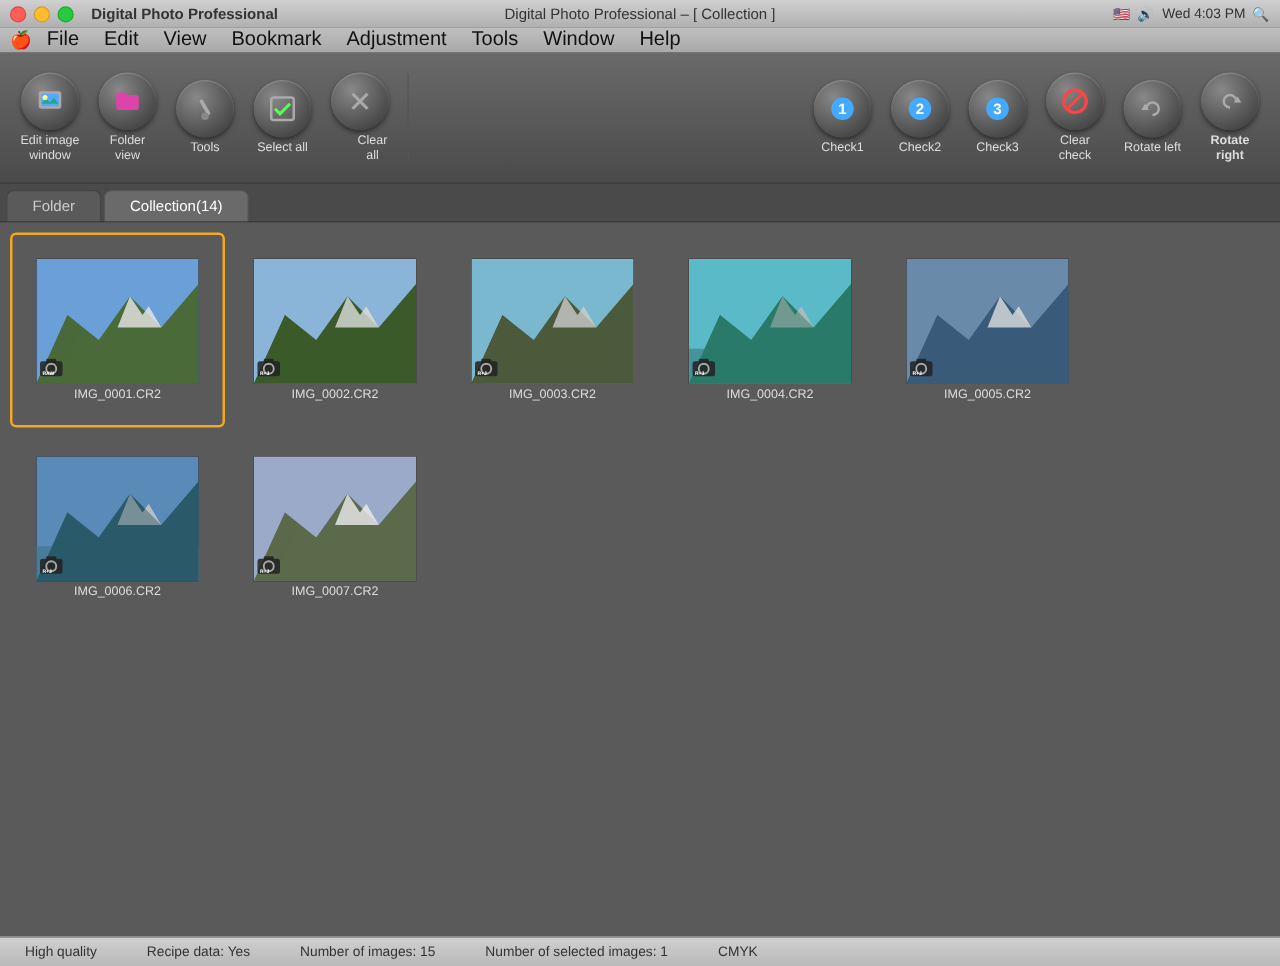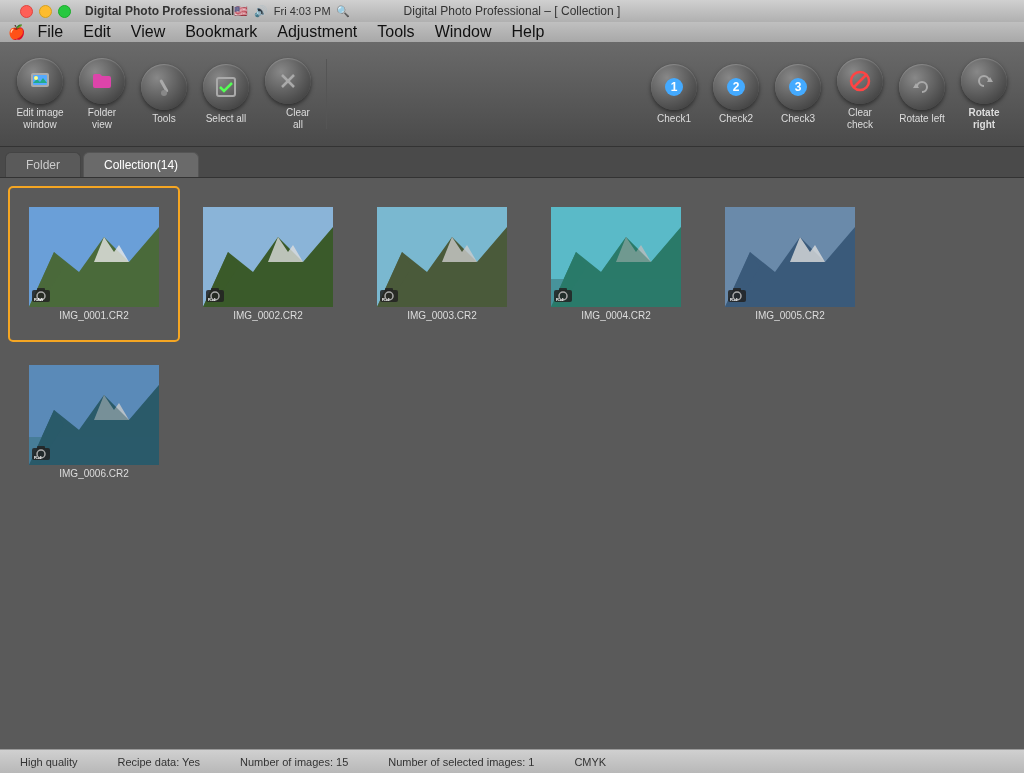--- a/index.html
+++ b/index.html
@@ -12,21 +12,22 @@
       color: #fff;
       overflow: hidden;
     }
 
     
     #titlebar {
       height: 22px;
       background: linear-gradient(to bottom, #d0d0d0, #b0b0b0);
       display: flex;
       align-items: center;
-      padding: 0 20px;
+      justify-content: space-between;
+      padding: 0 8px;
       position: relative;
     }
     #titlebar-left {
       display: flex;
       align-items: center;
       gap: 6px;
     }
     .traffic-light {
       width: 13px;
       height: 13px;
@@ -219,21 +220,21 @@
   <div id="titlebar-left">
     <span class="traffic-light tl-red"></span>
     <span class="traffic-light tl-yellow"></span>
     <span class="traffic-light tl-green"></span>
     <span id="titlebar-appname">Digital Photo Professional</span>
   </div>
   <div id="titlebar-center">Digital Photo Professional – [ Collection ]</div>
   <div id="titlebar-right">
     <span>🇺🇸</span>
     <span>🔊</span>
-    <span>Fri 4:03 PM</span>
+    <span>Wed 4:03 PM</span>
     <span>🔍</span>
   </div>
 </div>
 
 <div id="menubar">
   <span class="apple-logo">🍎</span>
 <span class="menu-item">File</span>
     <span class="menu-item">Edit</span>
     <span class="menu-item">View</span>
     <span class="menu-item">Bookmark</span>
@@ -469,20 +470,39 @@
   </svg>
         <div style="position: absolute; bottom: 2px; left: 2px;"><svg width="20" height="16" viewBox="0 0 20 16">
     <rect x="1" y="3" width="18" height="12" rx="2" fill="#222" opacity="0.85"></rect>
     <circle cx="10" cy="9" r="4" fill="none" stroke="#aaa" stroke-width="1.5"></circle>
     <rect x="6" y="1" width="8" height="3" rx="1" fill="#222" opacity="0.85"></rect>
     <text x="3" y="14" font-size="4" fill="white" font-weight="bold">R+J</text>
   </svg></div>
       </div>
       <div class="thumb-name">IMG_0006.CR2</div>
     </div>
+    <div class="thumb-item">
+      <div class="thumb-wrapper">
+        <svg width="130" height="100" xmlns="http://www.w3.org/2000/svg">
+    <rect width="130" height="100" fill="#9aaac8"></rect>
+
+    <polygon points="0,100 25,45 50,65 75,30 100,55 130,20 130,100" fill="#5a6a4a"></polygon>
+    <polygon points="75,30 85,45 90,38 100,55 65,55" fill="#eee" opacity="0.8"></polygon>
+    <polygon points="0,100 25,45 35,60 10,100" fill="#5a6a4a" opacity="0.7"></polygon>
+
+  </svg>
+        <div style="position: absolute; bottom: 2px; left: 2px;"><svg width="20" height="16" viewBox="0 0 20 16">
+    <rect x="1" y="3" width="18" height="12" rx="2" fill="#222" opacity="0.85"></rect>
+    <circle cx="10" cy="9" r="4" fill="none" stroke="#aaa" stroke-width="1.5"></circle>
+    <rect x="6" y="1" width="8" height="3" rx="1" fill="#222" opacity="0.85"></rect>
+    <text x="3" y="14" font-size="4" fill="white" font-weight="bold">R+J</text>
+  </svg></div>
+      </div>
+      <div class="thumb-name">IMG_0007.CR2</div>
+    </div>
   </div>
 
 <div id="statusbar">
   <span class="status-item">High quality</span>
   <span class="status-item">Recipe data: Yes</span>
   <span class="status-item">Number of images: 15</span>
   <span class="status-item">Number of selected images: 1</span>
   <span class="status-item">CMYK</span>
 </div>
 

